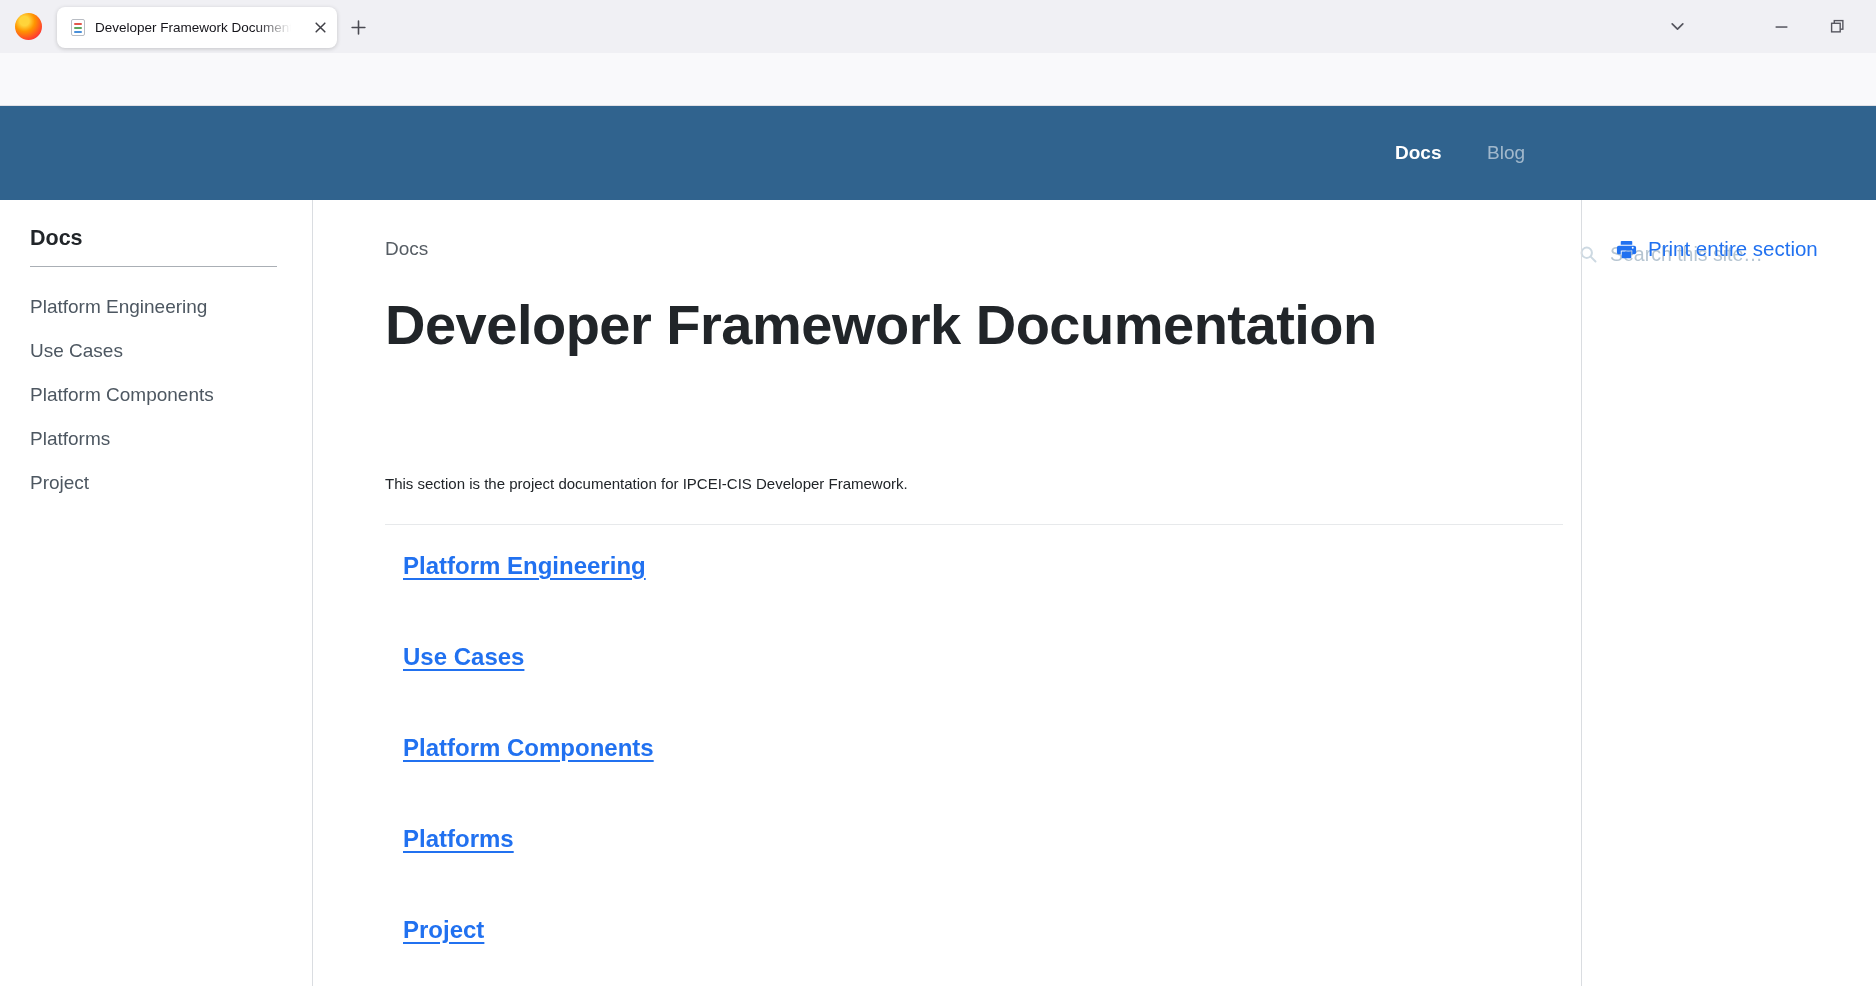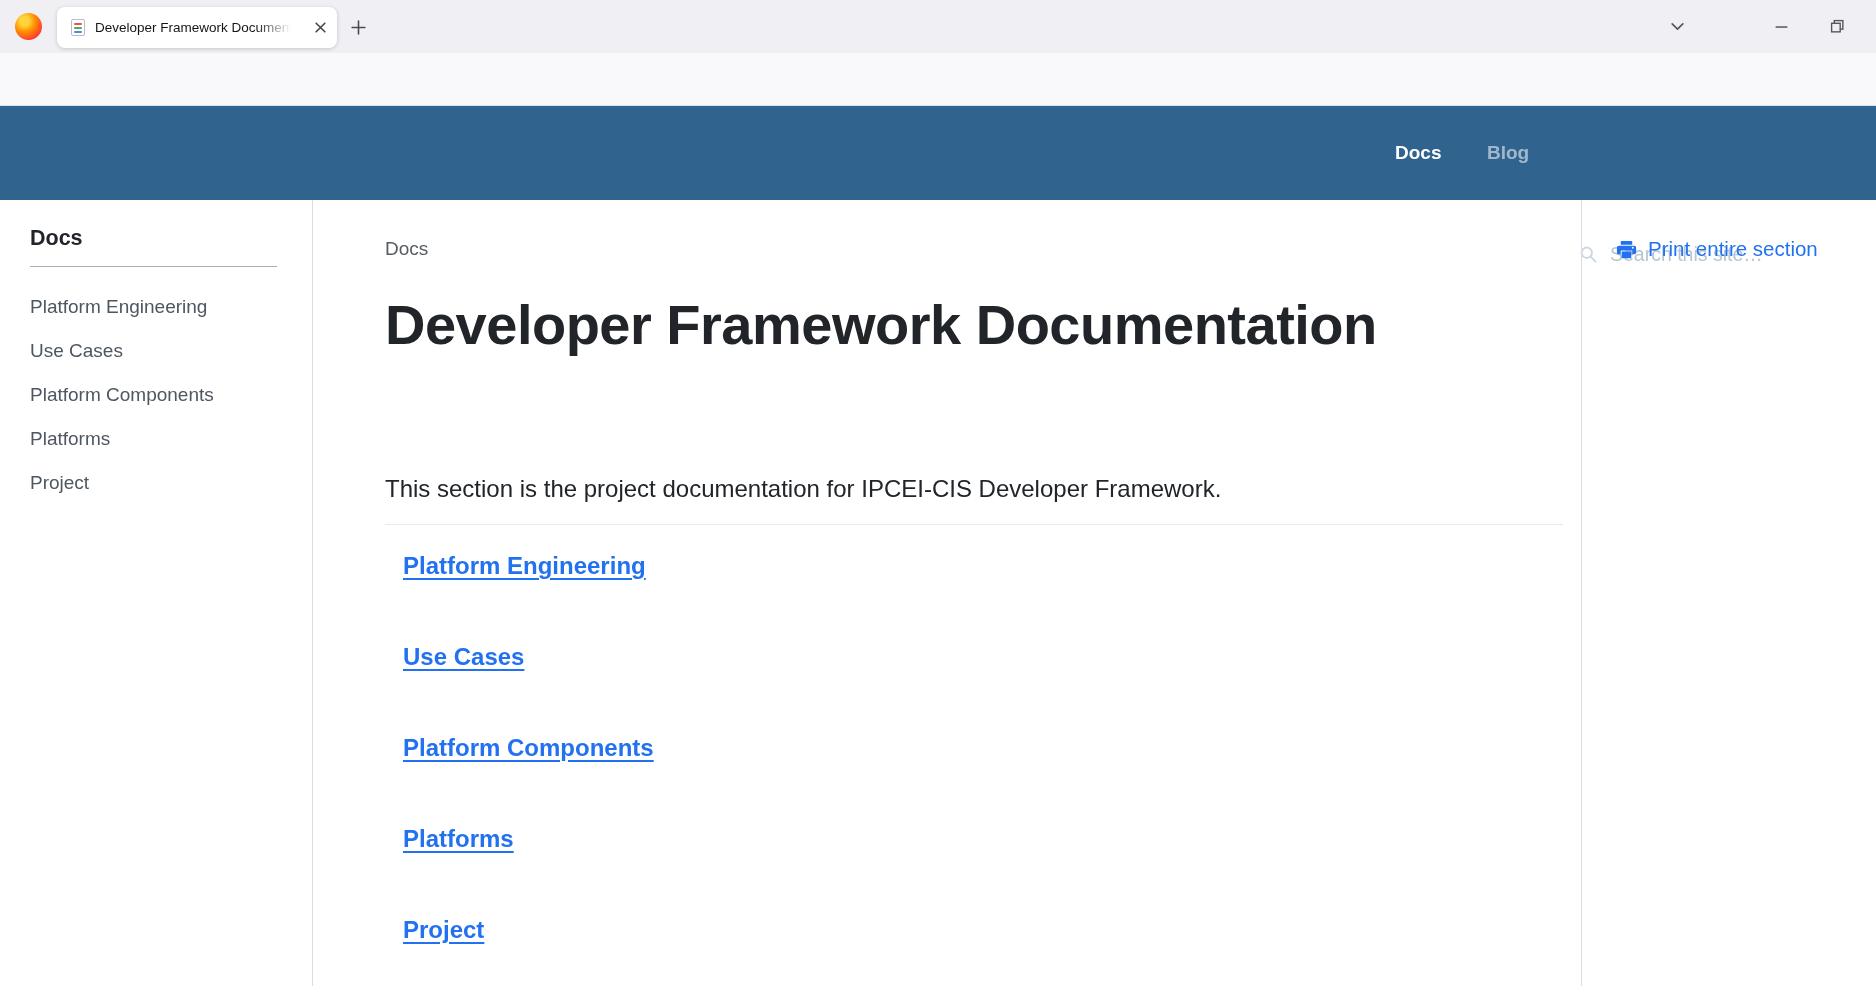--- a/index.html
+++ b/index.html
@@ -40,40 +40,40 @@
   .ext-icons { position:absolute; top:62px; right:0; left:1596px; height:36px; display:flex; align-items:center; gap:24px; }
   .ext { width:22px; height:22px; display:flex; align-items:center; justify-content:center; color:#5b5b66; flex:0 0 auto; }
   .z-badge { width:24px; height:24px; border-radius:5px; background:#1d6fe8; color:#fff; font-weight:bold; font-size:15px;
              display:flex; align-items:center; justify-content:center; font-style:italic; }
 
   
   .navbar { position:absolute; left:0; top:106px; width:1876px; height:94px; background:var(--navbar-bg,#30638E); }
   .brand { position:absolute; left:16px; top:0; height:94px; display:flex; align-items:center;
            color:#fff; font-size:25px; font-weight:700; letter-spacing:.2px; }
   .nav-docs { position:absolute; left:1395px; top:0; height:94px; display:flex; align-items:center; color:#fff; font-size:19px; font-weight:700; }
-  .nav-blog { position:absolute; left:1487px; top:0; height:94px; display:flex; align-items:center; color:rgba(255,255,255,.55); font-size:19px; font-weight:700; }
+  .nav-blog { position:absolute; left:1487px; top:0; height:94px; display:flex; align-items:center; color:rgba(255,255,255,.55); font-size:19px; font-weight:400; }
   .searchbox { position:absolute; left:1563px; top:123px; width:330px; height:50px; border:1px solid rgba(255,255,255,.4);
                border-radius:6px; display:flex; align-items:center; padding:0 14px; background:transparent; }
   .searchbox svg { color:#cdd9e2; flex:0 0 auto; }
   .searchbox input { border:none; outline:none; background:transparent; margin-left:12px; font-size:19.5px; width:240px;
                      font-family:"Liberation Sans", sans-serif; color:#e8eef3; }
   .searchbox input::placeholder { color:#b6c5d1; opacity:1; }
 
   
   .sidebar { position:absolute; left:0; top:200px; width:313px; height:786px; border-right:1px solid #dadde1; background:#fff; }
   .sb-heading { position:absolute; left:30px; top:226px; font-size:21.5px; font-weight:700; color:#212529; }
   .sb-rule { position:absolute; left:30px; top:266px; width:247px; height:0; border-top:1px solid #aaafb5; }
   .sb-list { position:absolute; left:30px; top:285px; list-style:none; }
   .sb-list li { height:44px; display:flex; align-items:center; font-size:19px; color:#4d5761; cursor:pointer; }
 
   .content { position:absolute; left:385px; top:200px; width:1180px; }
   .breadcrumb { position:absolute; left:0; top:38px; font-size:19px; color:#555c63; }
   .page-title { position:absolute; left:0; top:87px; width:1000px; font-size:56px; line-height:75px; font-weight:700;
                 color:#212529; letter-spacing:-.5px; }
-  .intro { position:absolute; left:0; top:275px; font-size:24px; color:#212529; }
+  .intro { position:absolute; left:0; top:275px; font-size:15px; color:#212529; }
   .content-rule { position:absolute; left:0; top:324px; width:1178px; border-top:1px solid #e7e9eb; }
   .section-links { position:absolute; left:18px; top:352px; list-style:none; }
   .section-links li { height:91px; display:flex; align-items:flex-start; }
   .section-links a { font-size:24px; font-weight:700; color:var(--link-blue,#2171f0); text-decoration:underline;
                      text-underline-offset:4px; cursor:pointer; }
 
   .right-divider { position:absolute; left:1581px; top:200px; width:0; height:786px; border-left:1px solid #dadde1; }
   .print-link { position:absolute; left:1615px; top:237px; display:flex; align-items:center; gap:10px; cursor:pointer; }
   .print-link svg { color:var(--link-blue,#2171f0); }
   .print-label { font-size:20.5px; color:var(--link-blue,#2171f0); }

